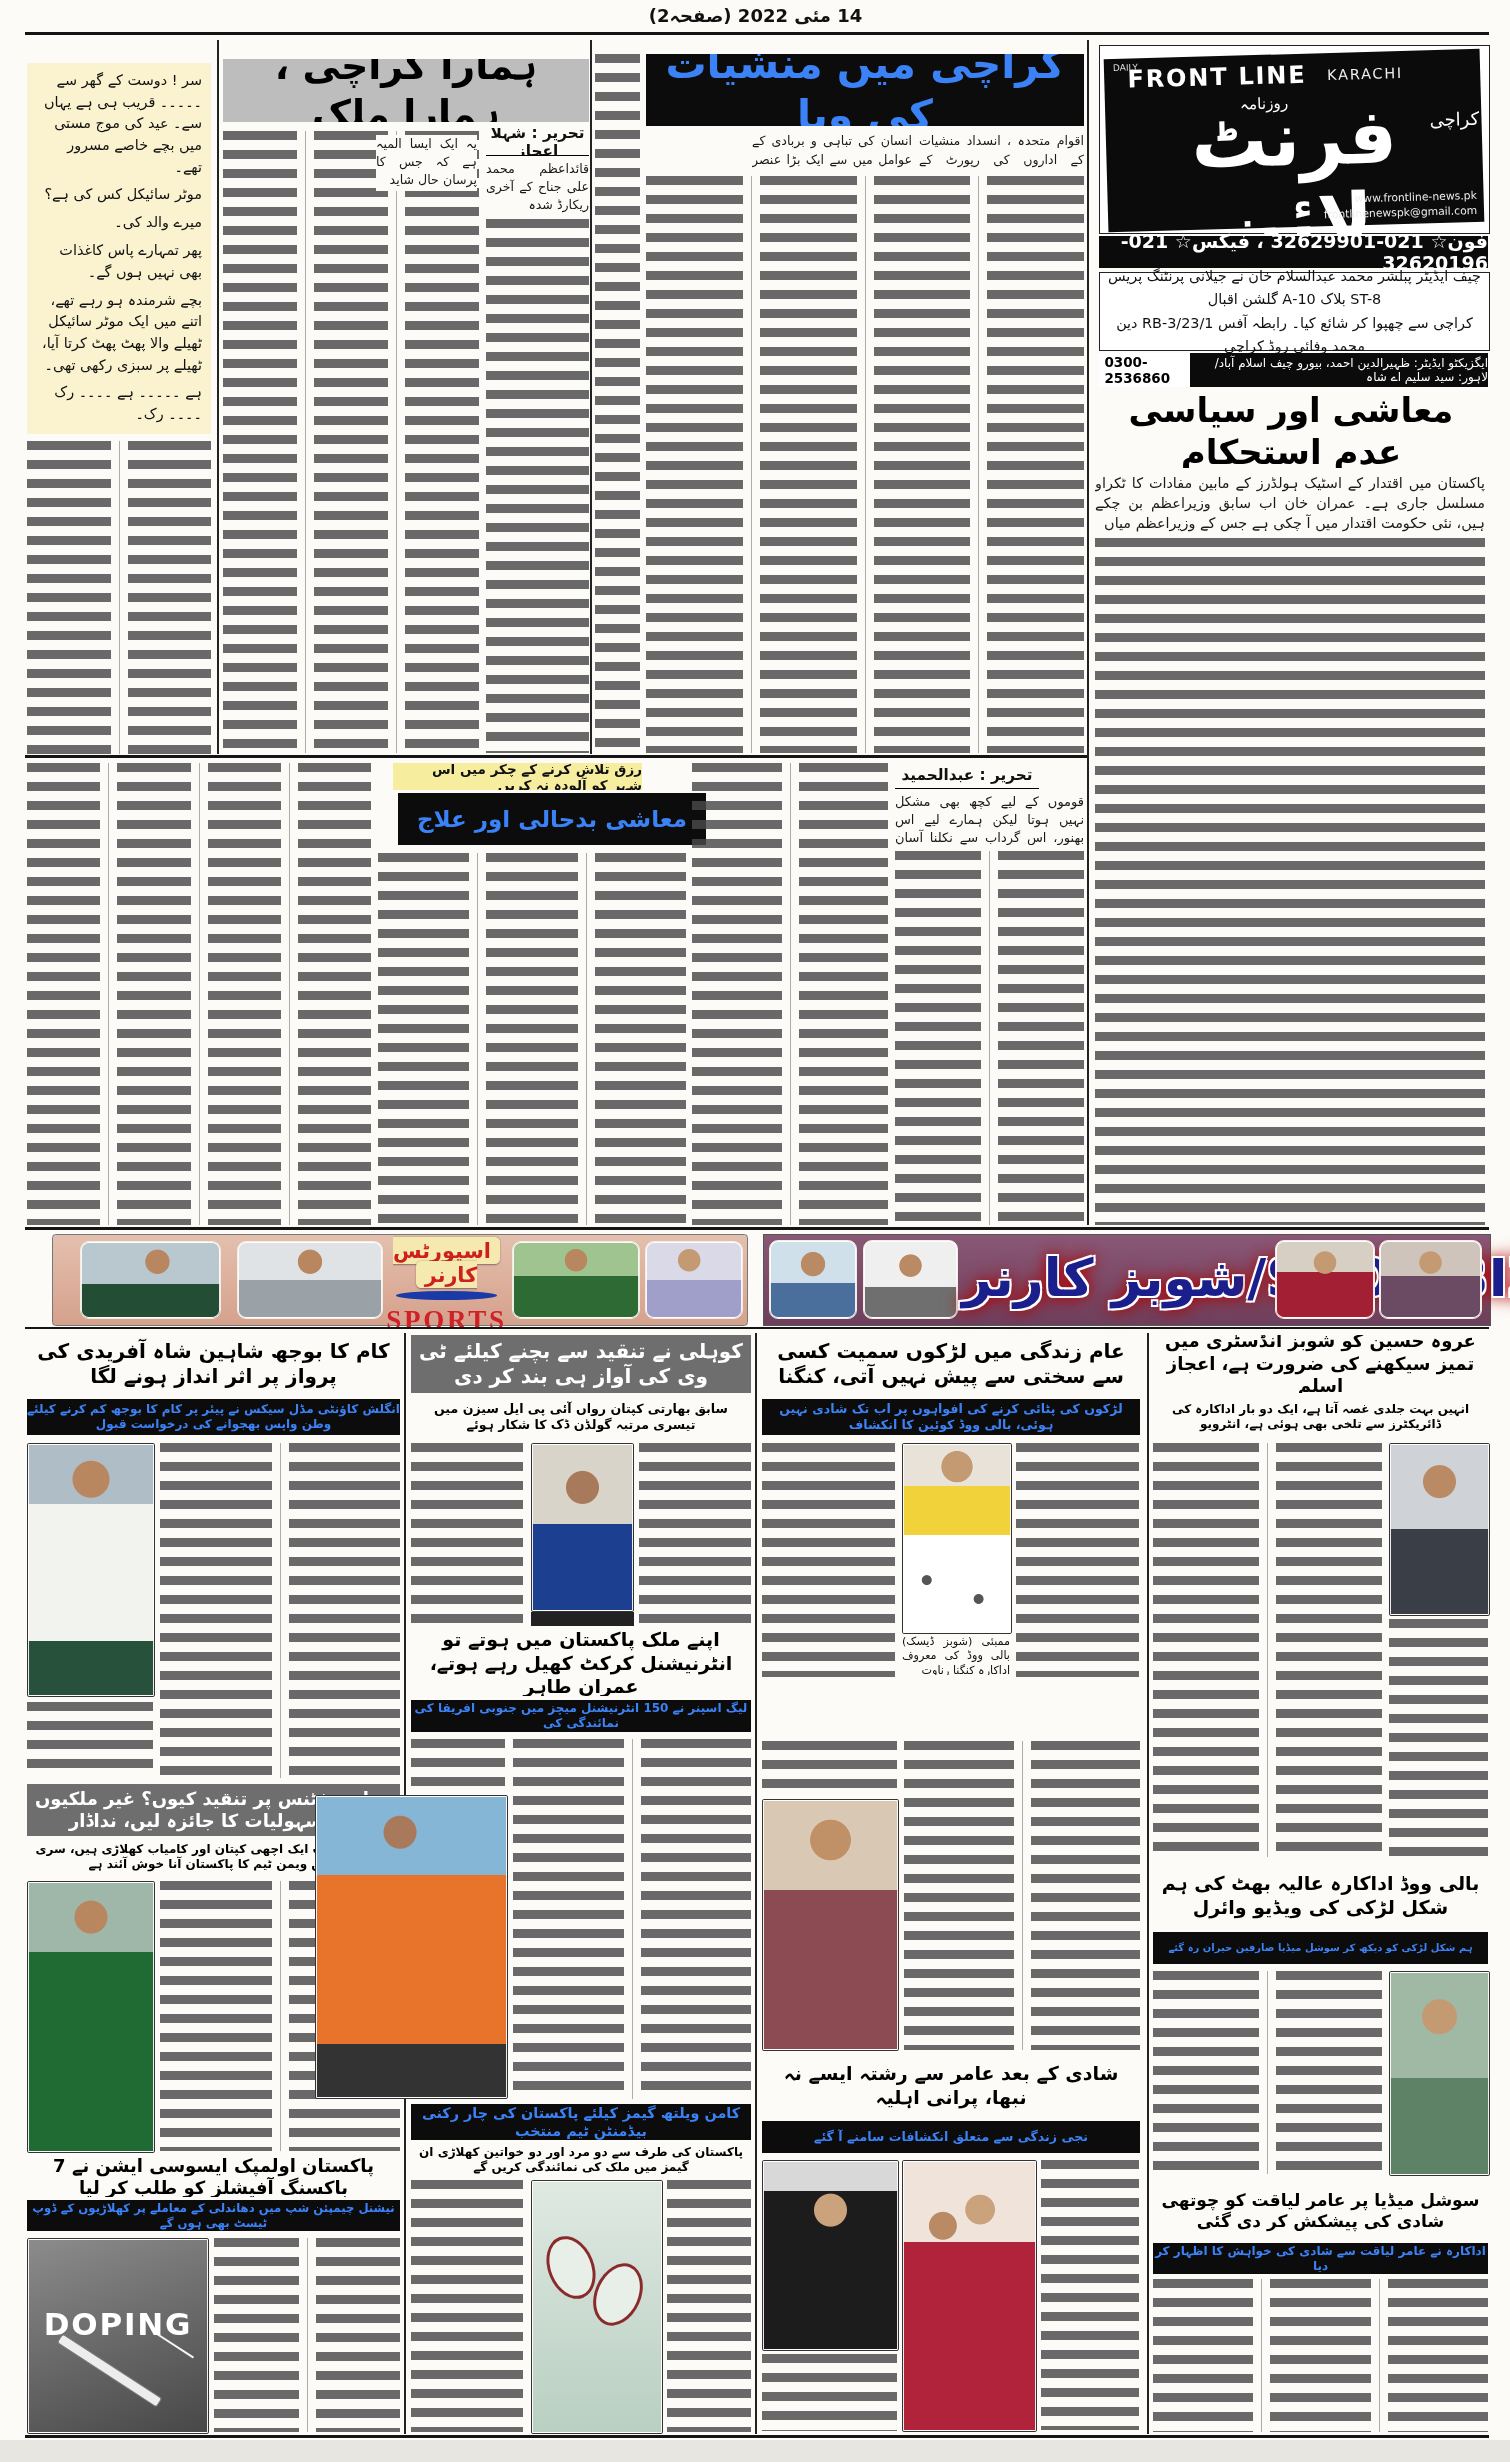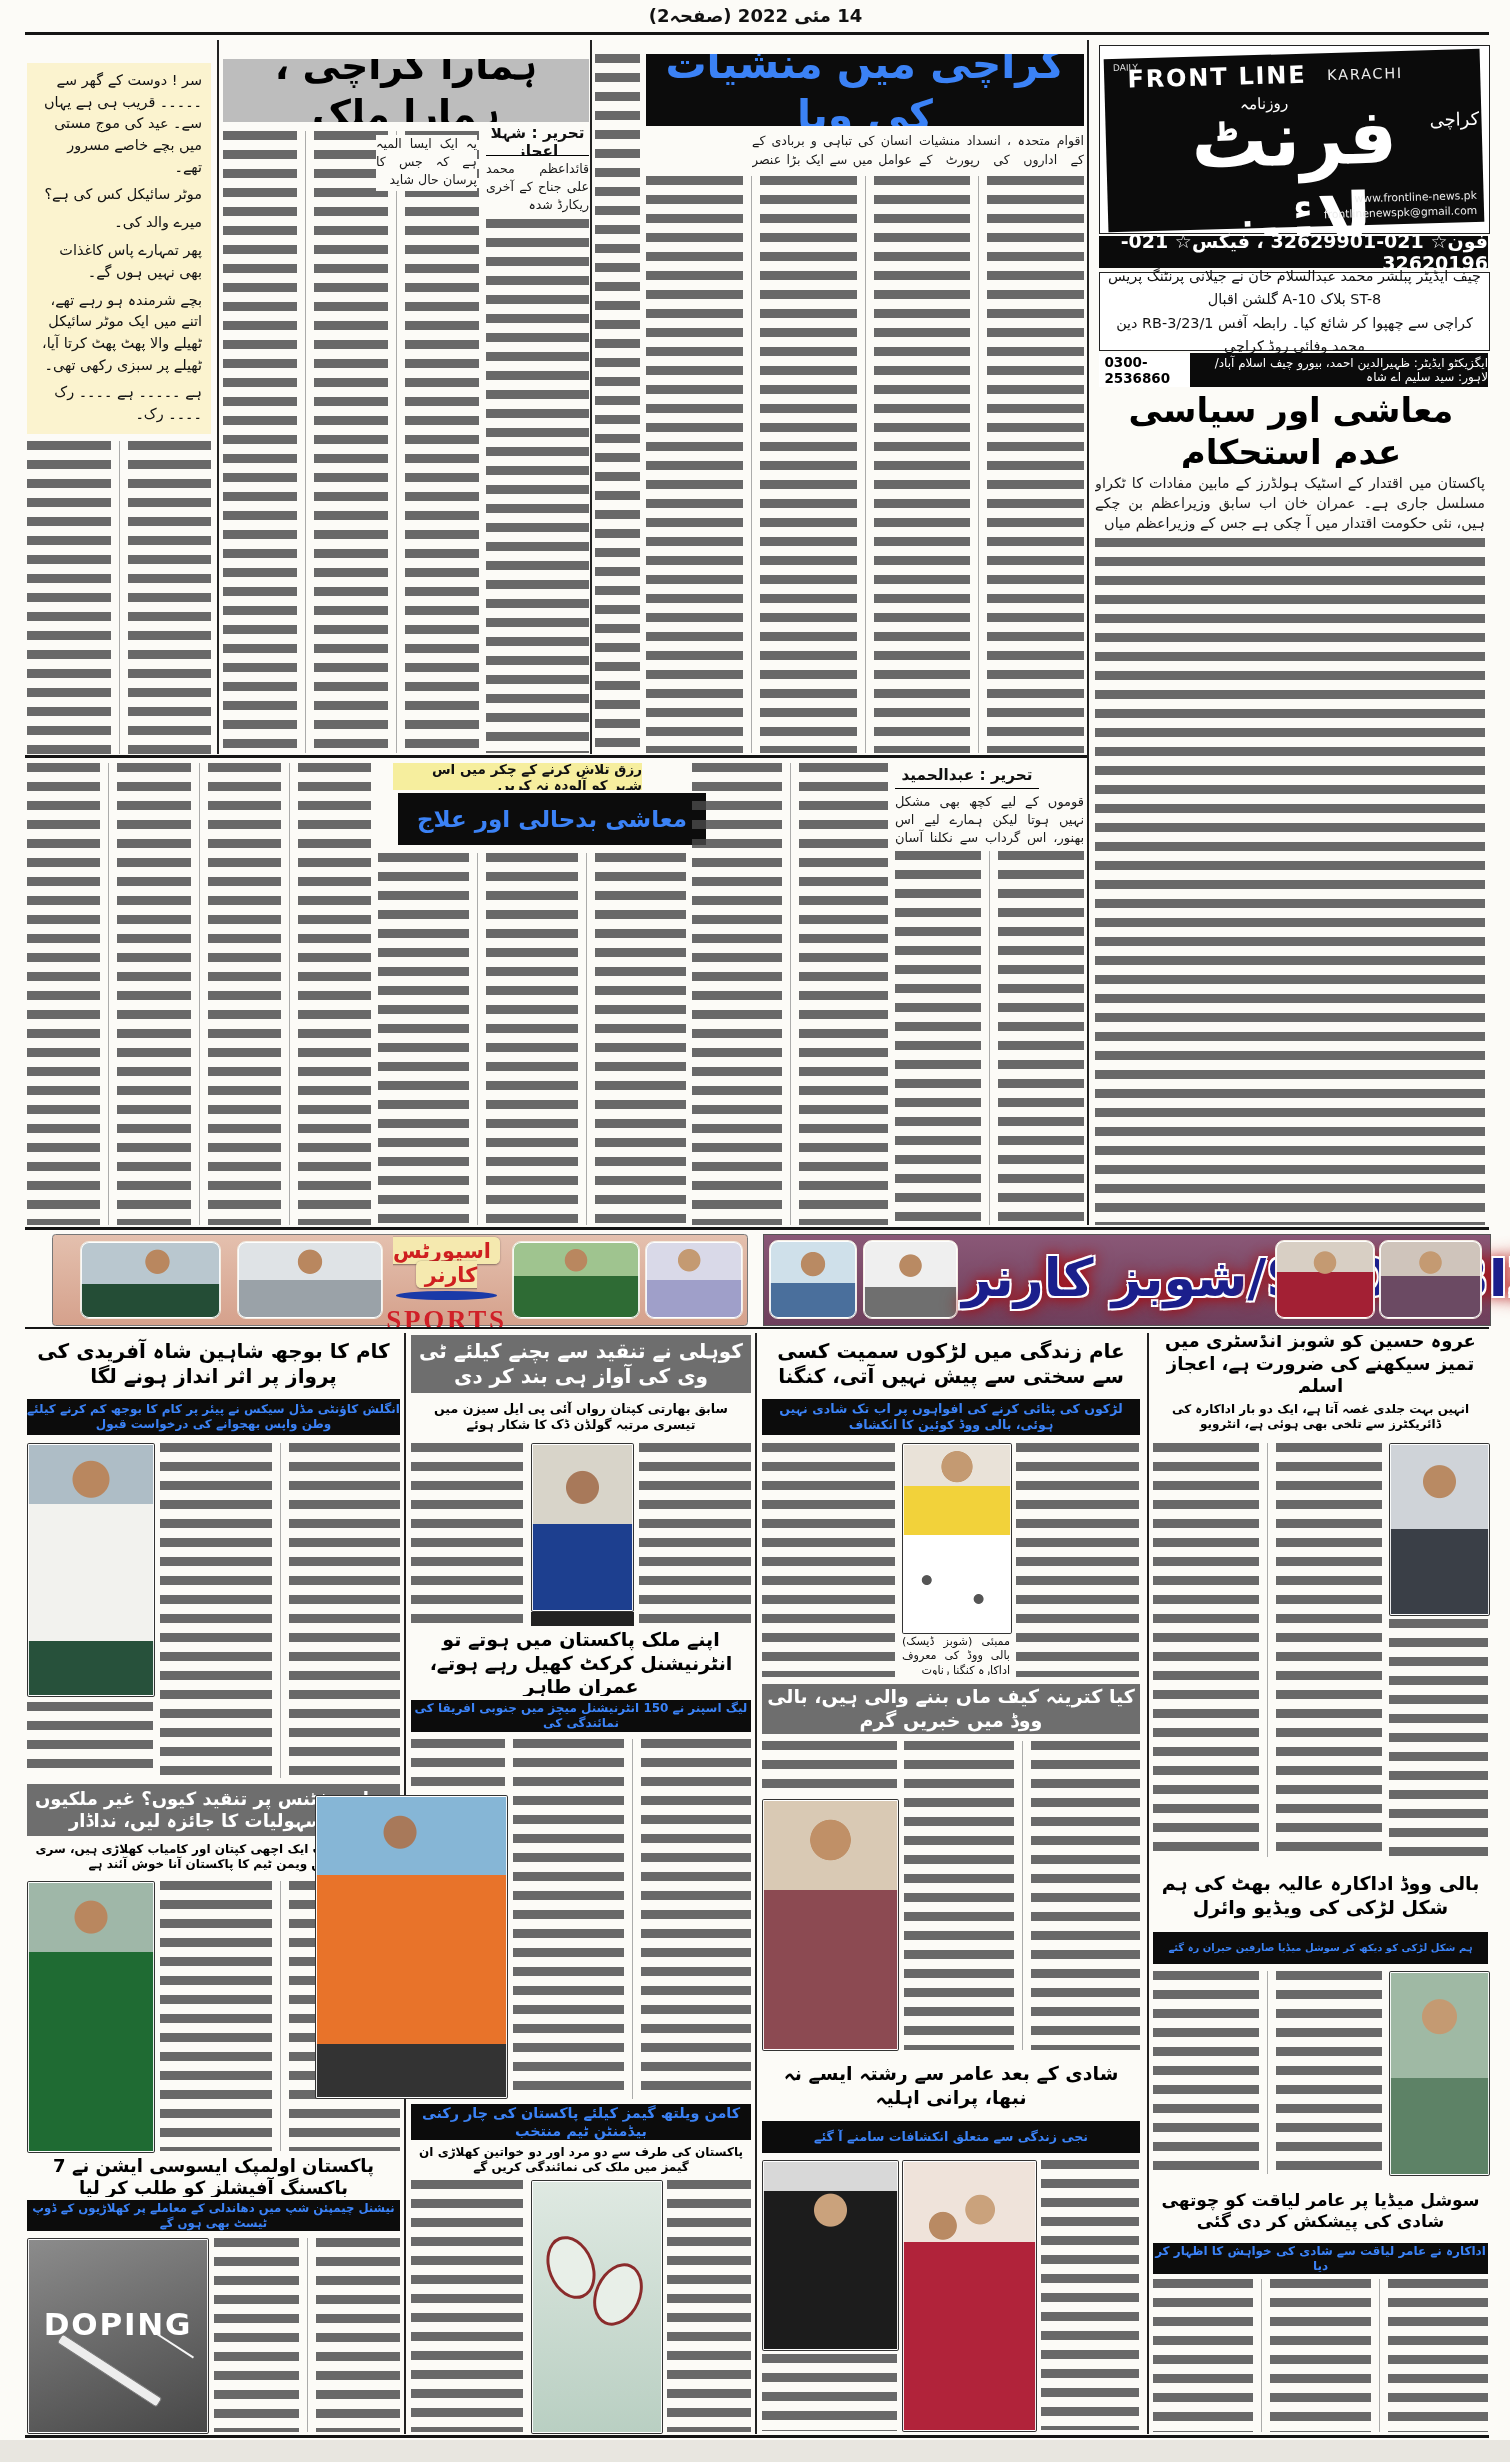--- a/index.html
+++ b/index.html
@@ -281,21 +281,20 @@
        radial-gradient(circle at 70% 82%,#555 0 4.5px,rgba(0,0,0,0) 5.4px),
        linear-gradient(180deg,#e9e2d8 0 22%,#f2d23a 22% 48%,#ffffff 48%);"></div>
   <div class="caption" style="left:902px;top:1635px;width:108px;height:40px;">ممبئی (شوبز ڈیسک) بالی ووڈ کی معروف اداکارہ کنگنا رناوت</div>
   <div class="fake" style="left:762px;top:1443px;width:133px;height:234px;">
       <div class="col"></div>
     </div>
   <div class="fake" style="left:1016px;top:1443px;width:123px;height:234px;">
       <div class="col"></div>
     </div>
 
-  <div class="hl h-gray" style="left:762px;top:1684px;width:378px;height:50px;font-size:19px;">کیا کترینہ کیف ماں بننے والی ہیں، بالی ووڈ میں خبریں گرم</div>
   <div class="photo" style="left:762px;top:1799px;width:135px;height:250px;background:
        radial-gradient(circle at 50% 16%,#c09067 0 20px,rgba(0,0,0,0) 20.7px),
        linear-gradient(180deg,#d9c9b4 0 36%,#8c4a52 36%);"></div>
   <div class="fake" style="left:904px;top:1741px;width:236px;height:309px;">
       <div class="col"></div>
       <div class="col"></div>
     </div>
   <div class="fake" style="left:762px;top:1741px;width:135px;height:52px;">
       <div class="col"></div>
     </div>

